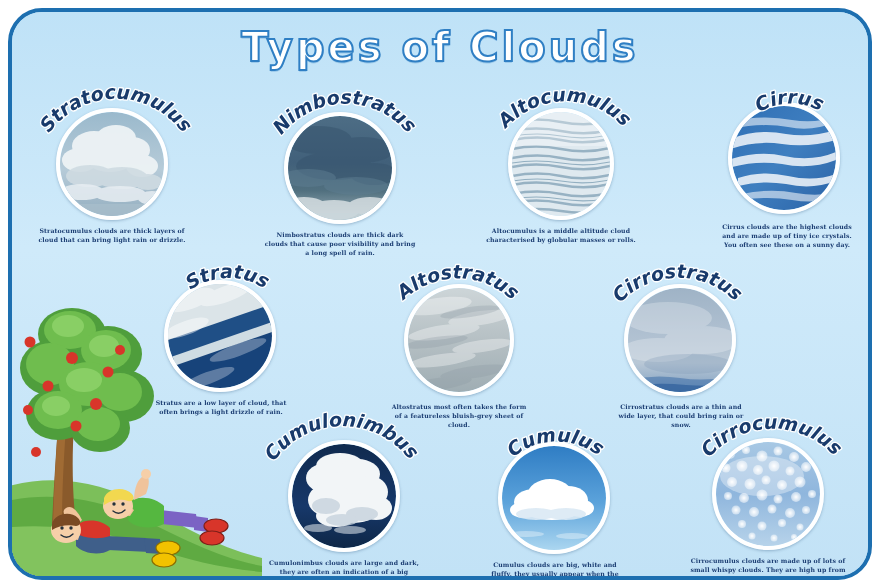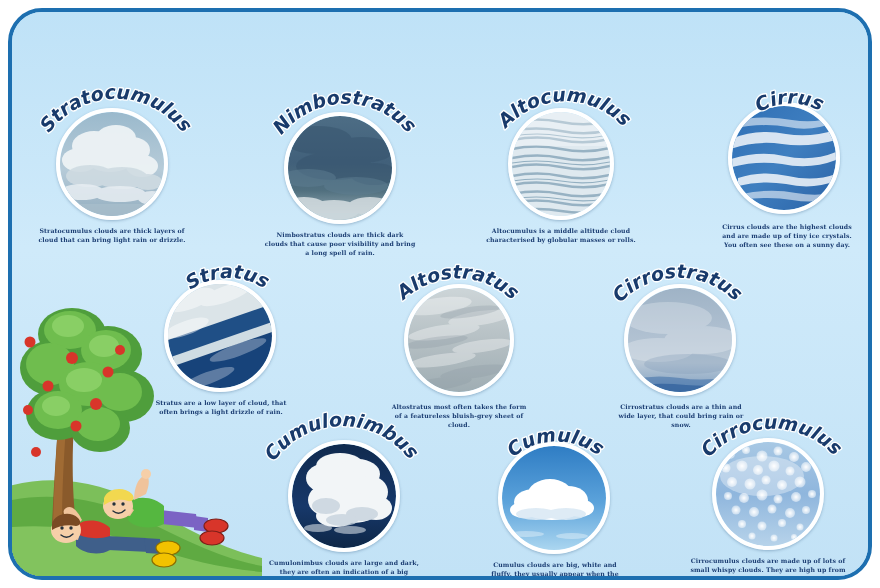--- a/index.html
+++ b/index.html
@@ -156,20 +156,21 @@
 
         <ellipse cx="14" cy="22" rx="15" ry="13" fill="#f6cfa8"></ellipse>
         <path d="M0,14 C4,4 20,2 28,10 C32,15 28,18 24,17 C16,14 6,17 0,21 Z" fill="#f2d84f"></path>
         <circle cx="10" cy="20" r="1.7" fill="#24303c"></circle>
         <circle cx="19" cy="20" r="1.7" fill="#24303c"></circle>
         <path d="M9,27 Q15,32 21,26" stroke="#24303c" stroke-width="1.4" fill="none" stroke-linecap="round"></path>
       </g>
     </svg>
   </div>
 
+  <div class="title">Types of Clouds</div>
 
   <div class="card" style="left:44px;top:96px;">
     <div class="photo" style="width:112px;height:112px;">
       <div class="inner">
         <svg width="104" height="104" viewBox="0 0 104 104" preserveAspectRatio="xMidYMid slice">
           <defs>
               <linearGradient id="sc-bg" x1="0" y1="0" x2="0" y2="1">
             <stop offset="0%" stop-color="#9ab9cc"></stop>
                 <stop offset="55%" stop-color="#b6cbd8"></stop>
                 <stop offset="100%" stop-color="#94aec0"></stop>

